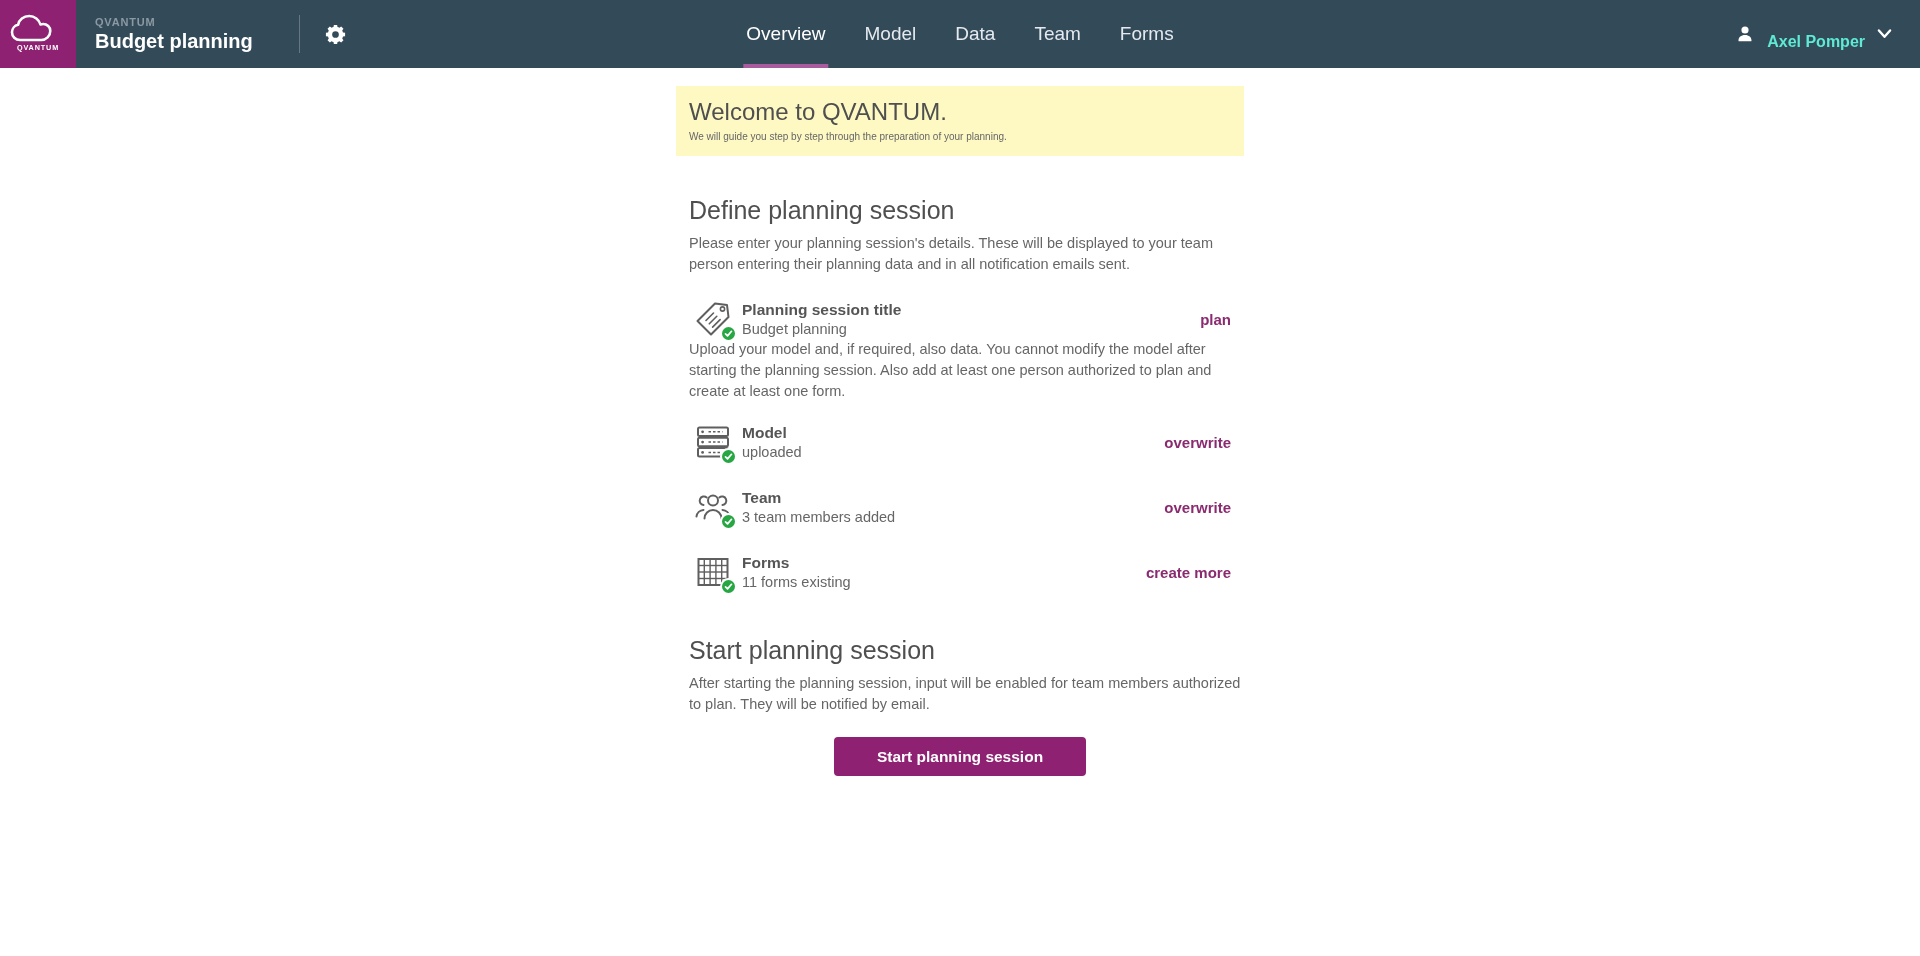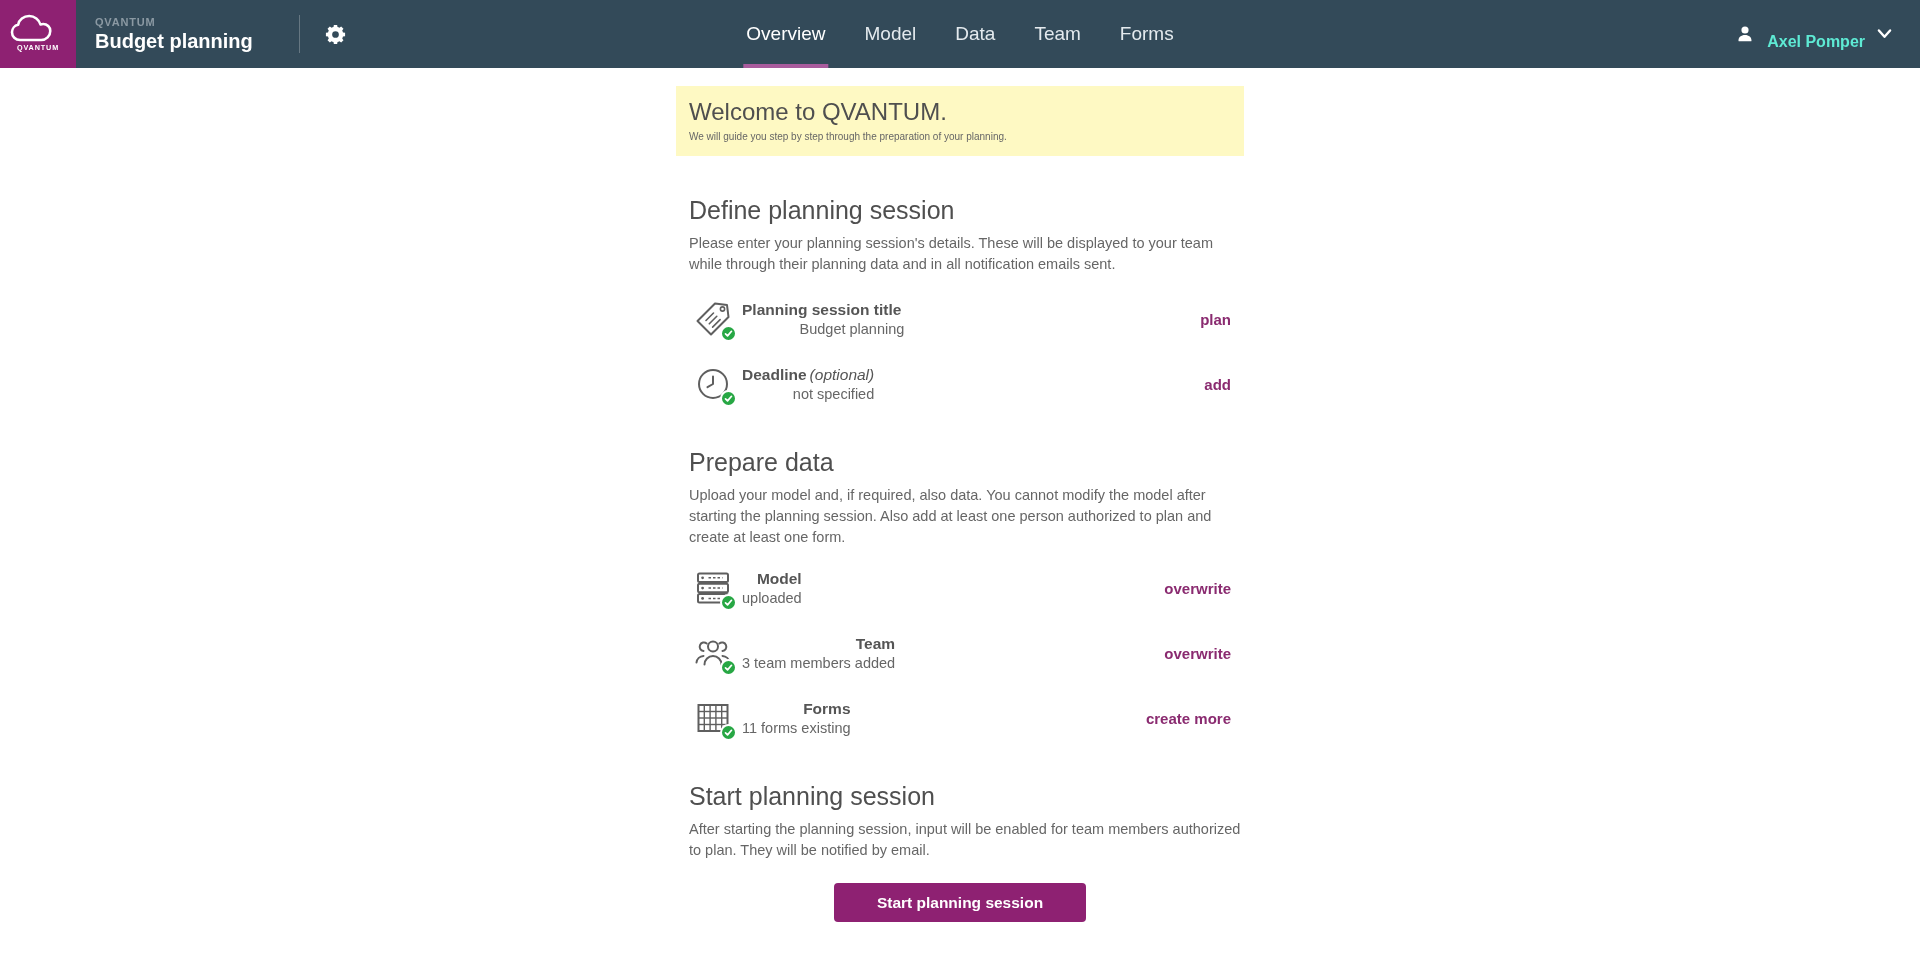--- a/index.html
+++ b/index.html
@@ -83,21 +83,21 @@
   h2.gap-lg { margin-top: 44px; }
   .desc {
     margin: 0; padding-left: 13px;
     width: 568px;
     font-size: 14.5px; line-height: 21px; color: #666666;
   }
 
   .item-row {
     display: flex; align-items: center;
     margin-top: 25px;
-    padding-left: 17px; padding-right: 13px; text-align: right;
+    padding-left: 17px; padding-right: 13px;
   }
   .item-row.first { margin-top: 24px; }
   .item-row.first-prep { margin-top: 20px; }
   .icon-wrap {
     position: relative; width: 40px; height: 40px;
     flex: 0 0 40px; margin-right: 9px;
   }
   .badge {
     position: absolute; right: -4px; bottom: -3px;
     width: 17px; height: 17px;
@@ -181,21 +181,21 @@
 
 <main class="content">
 
   <section class="welcome-box">
     <h1>Welcome to QVANTUM.</h1>
     <p>We will guide you step by step through the preparation of your planning.</p>
   </section>
 
   <section>
     <h2 class="section-heading">Define planning session</h2>
-    <p class="desc">Please enter your planning session's details. These will be displayed to your team while through their planning data and in all notification emails sent.</p>
+    <p class="desc">Please enter your planning session's details. These will be displayed to your team person entering their planning data and in all notification emails sent.</p>
 
     <div class="item-row first">
       <div class="icon-wrap">
         <svg width="40" height="40" viewBox="0 0 40 40">
           <g fill="none" stroke="#5f5f5f" stroke-width="2" stroke-linejoin="round">
             <path d="M22 4.5l12 1.5 1.5 12L18 35.5 4.5 22 Z"></path>
           </g>
           <circle cx="29.5" cy="10" r="2.1" fill="none" stroke="#5f5f5f" stroke-width="1.6"></circle>
           <g fill="none" stroke="#5f5f5f" stroke-width="1.6" stroke-linecap="round">
             <path d="M13 21.5l7.5-7.5"></path>
@@ -209,42 +209,23 @@
           </svg>
         </span>
       </div>
       <div class="item-text">
         <div class="item-title"><span>Planning session title</span><span class="suffix"></span></div>
         <div class="item-value">Budget planning</div>
       </div>
       <a class="action-link">plan</a>
     </div>
 
-    <div class="item-row">
-      <div class="icon-wrap">
-        <svg width="40" height="40" viewBox="0 0 40 40">
-          <circle cx="20" cy="20" r="14" fill="none" stroke="#5f5f5f" stroke-width="2"></circle>
-          <path d="M20 12.5V20l-5.5 3.2" fill="none" stroke="#5f5f5f" stroke-width="2" stroke-linecap="round" stroke-linejoin="round"></path>
-        </svg>
-        <span class="badge">
-          <svg width="11" height="11" viewBox="0 0 14 14">
-            <path d="M3.2 7.4l2.6 2.6 5-5.8" fill="none" stroke="#ffffff" stroke-width="2.2" stroke-linecap="round" stroke-linejoin="round"></path>
-          </svg>
-        </span>
-      </div>
-      <div class="item-text">
-        <div class="item-title"><span>Deadline</span><span class="suffix">(optional)</span></div>
-        <div class="item-value">not specified</div>
-      </div>
-      <a class="action-link">add</a>
-    </div>
   </section>
 
   <section>
-    <h2 class="section-heading gap-lg">Prepare data</h2>
     <p class="desc">Upload your model and, if required, also data. You cannot modify the model after starting the planning session. Also add at least one person authorized to plan and create at least one form.</p>
 
     <div class="item-row first-prep">
       <div class="icon-wrap">
         <svg width="40" height="40" viewBox="0 0 40 40">
           <g fill="none" stroke="#5f5f5f" stroke-width="2">
             <rect x="5" y="5.5" width="30" height="8.5" rx="1.5"></rect>
             <rect x="5" y="15.8" width="30" height="8.5" rx="1.5"></rect>
             <rect x="5" y="26.1" width="30" height="8.5" rx="1.5"></rect>
           </g>

